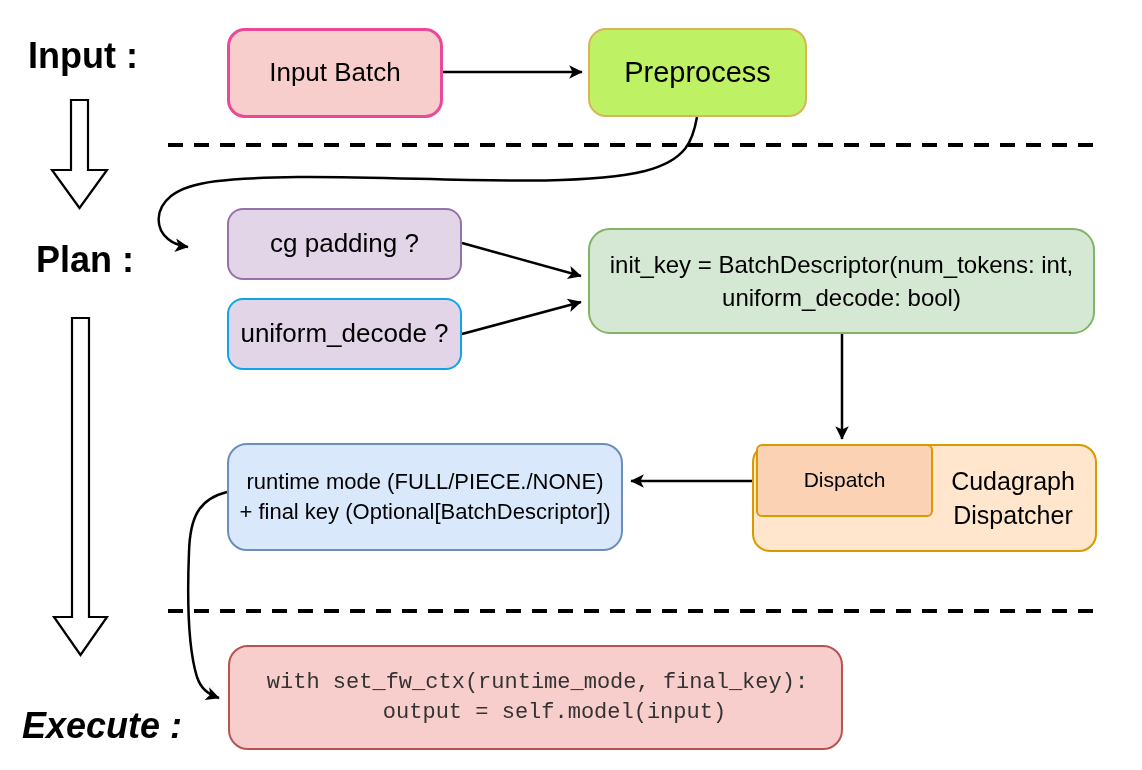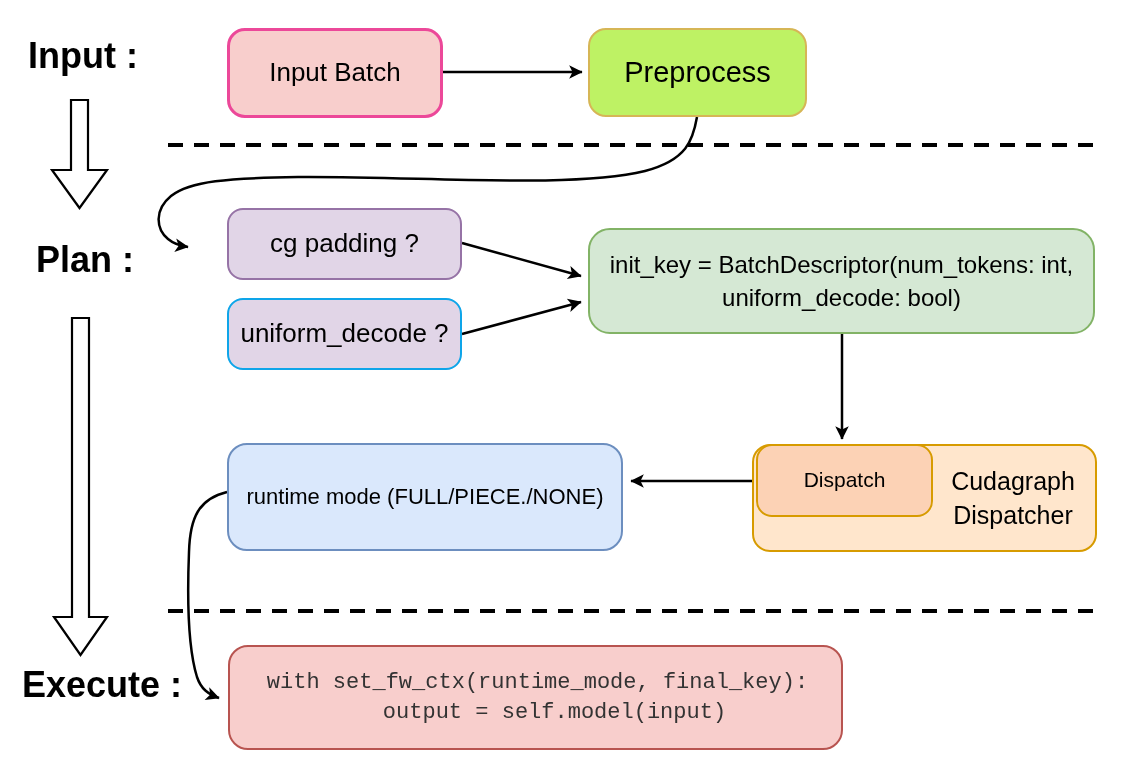--- a/index.html
+++ b/index.html
@@ -72,37 +72,37 @@
     flex-direction: row;
     justify-content: flex-end;
   }
   .cudagraph-text {
     width: 160px;
     text-align: center;
     margin-right: 2px;
   }
   .node-dispatch {
     left: 756px; top: 444px; width: 177px; height: 73px;
-    background: #fcd2b5; border: 2px solid #d79b00; border-radius: 16px;
+    background: #fcd2b5; border: 2px solid #d79b00; border-radius: 6px;
     font-size: 21px;
   }
   .node-execute-code {
     left: 228px; top: 645px; width: 615px; height: 105px;
     background: #f8cecc; border: 2px solid #b85450; border-radius: 20px;
     font-family: "Liberation Mono", "DejaVu Sans Mono", monospace;
     font-size: 22px; line-height: 30px;
     color: #333333;
     align-items: center;
     text-align: left;
   }
   .code-line1 { padding-left: 4px; white-space: pre; }
   .code-line2 { padding-left: 38px; white-space: pre; }
   .label-input   { left: 28px;  top: 36px;  }
   .label-plan    { left: 36px;  top: 240px; }
-  .label-execute { left: 22px;  top: 665px; }
+  .label-execute { left: 22px;  top: 706px; font-style: italic; }
 </style>
 </head>
 <body>
 
 <div class="canvas">
 
   <svg class="connectors" viewBox="0 0 1142 770" xmlns="http://www.w3.org/2000/svg">
     <defs>
       <marker id="arrow" viewBox="0 0 12 12" refX="10.5" refY="6" markerWidth="6.5" markerHeight="6.5" orient="auto-start-reverse">
         <path d="M1 1 L11 6 L1 11 L3.5 6 Z" fill="#000000"></path>
@@ -147,20 +147,21 @@
     <span>uniform_decode ?</span>
   </div>
 
   <div class="node node-init-key">
     <span>init_key = BatchDescriptor(num_tokens: int,</span>
     <span>uniform_decode: bool)</span>
   </div>
 
   <div class="node node-runtime-mode">
     <span>runtime mode (FULL/PIECE./NONE)</span>
+    <span>+ final key (Optional[BatchDescriptor])</span>
   </div>
 
   <div class="node node-cudagraph">
     <div class="cudagraph-text">
       <div>Cudagraph</div>
       <div>Dispatcher</div>
     </div>
   </div>
 
   <div class="node node-dispatch">

